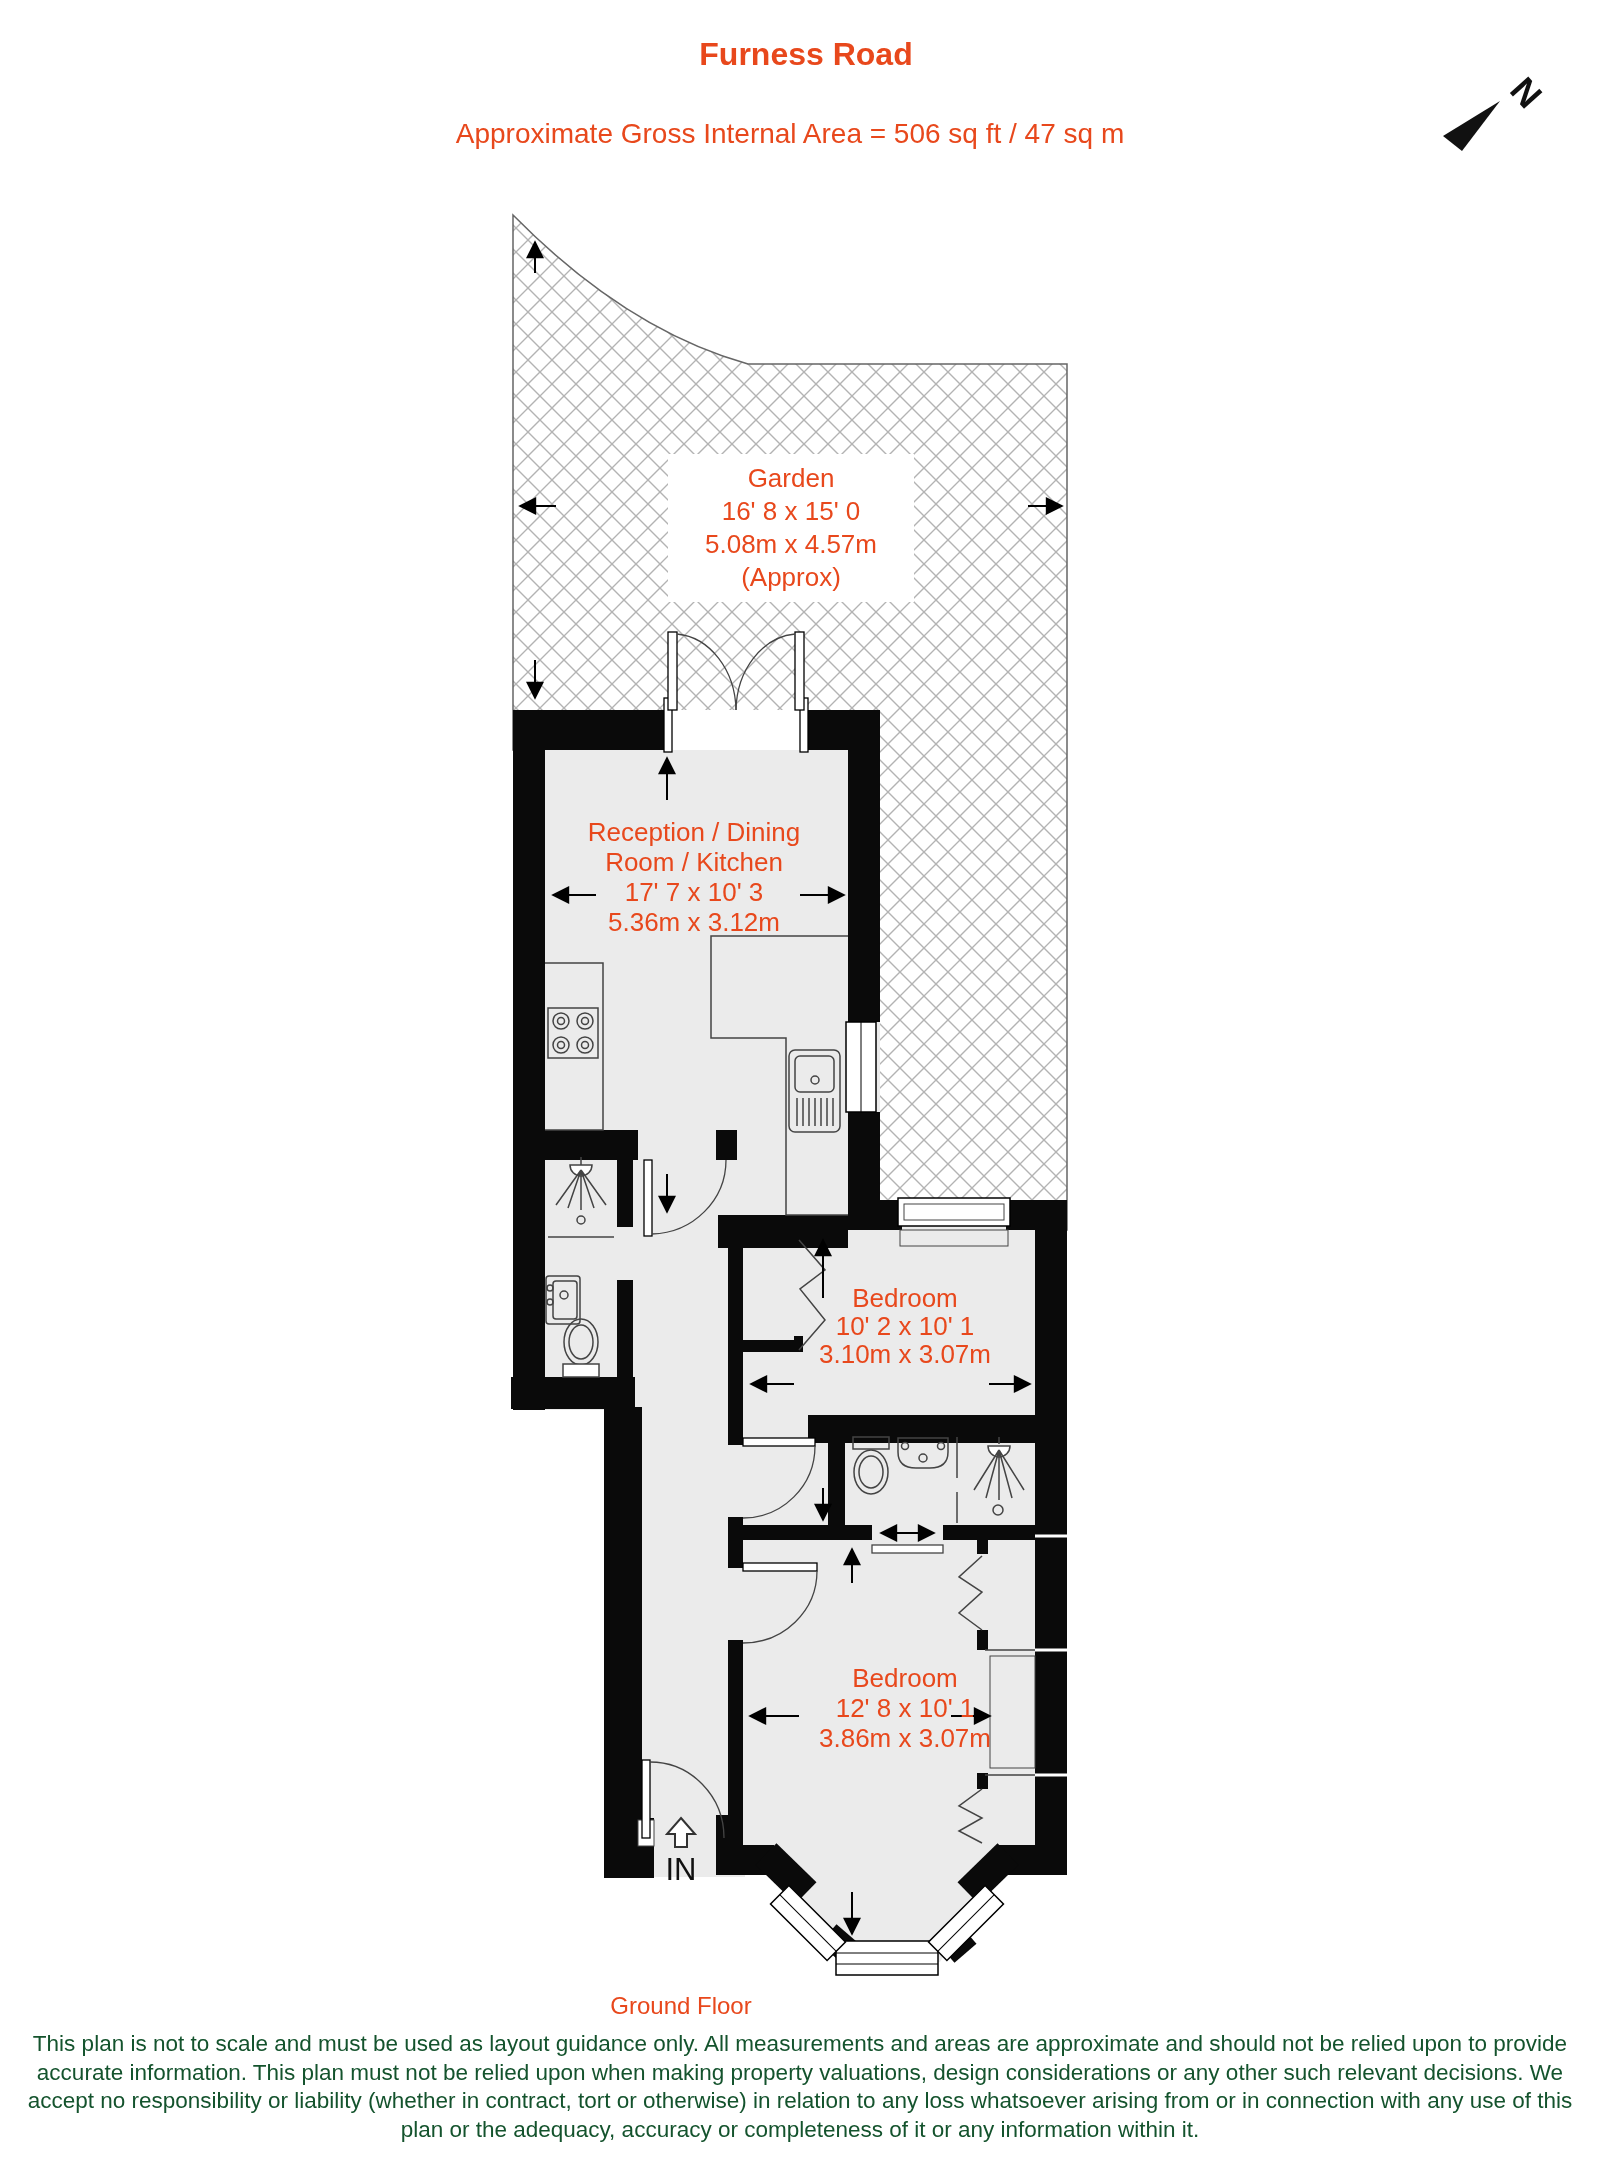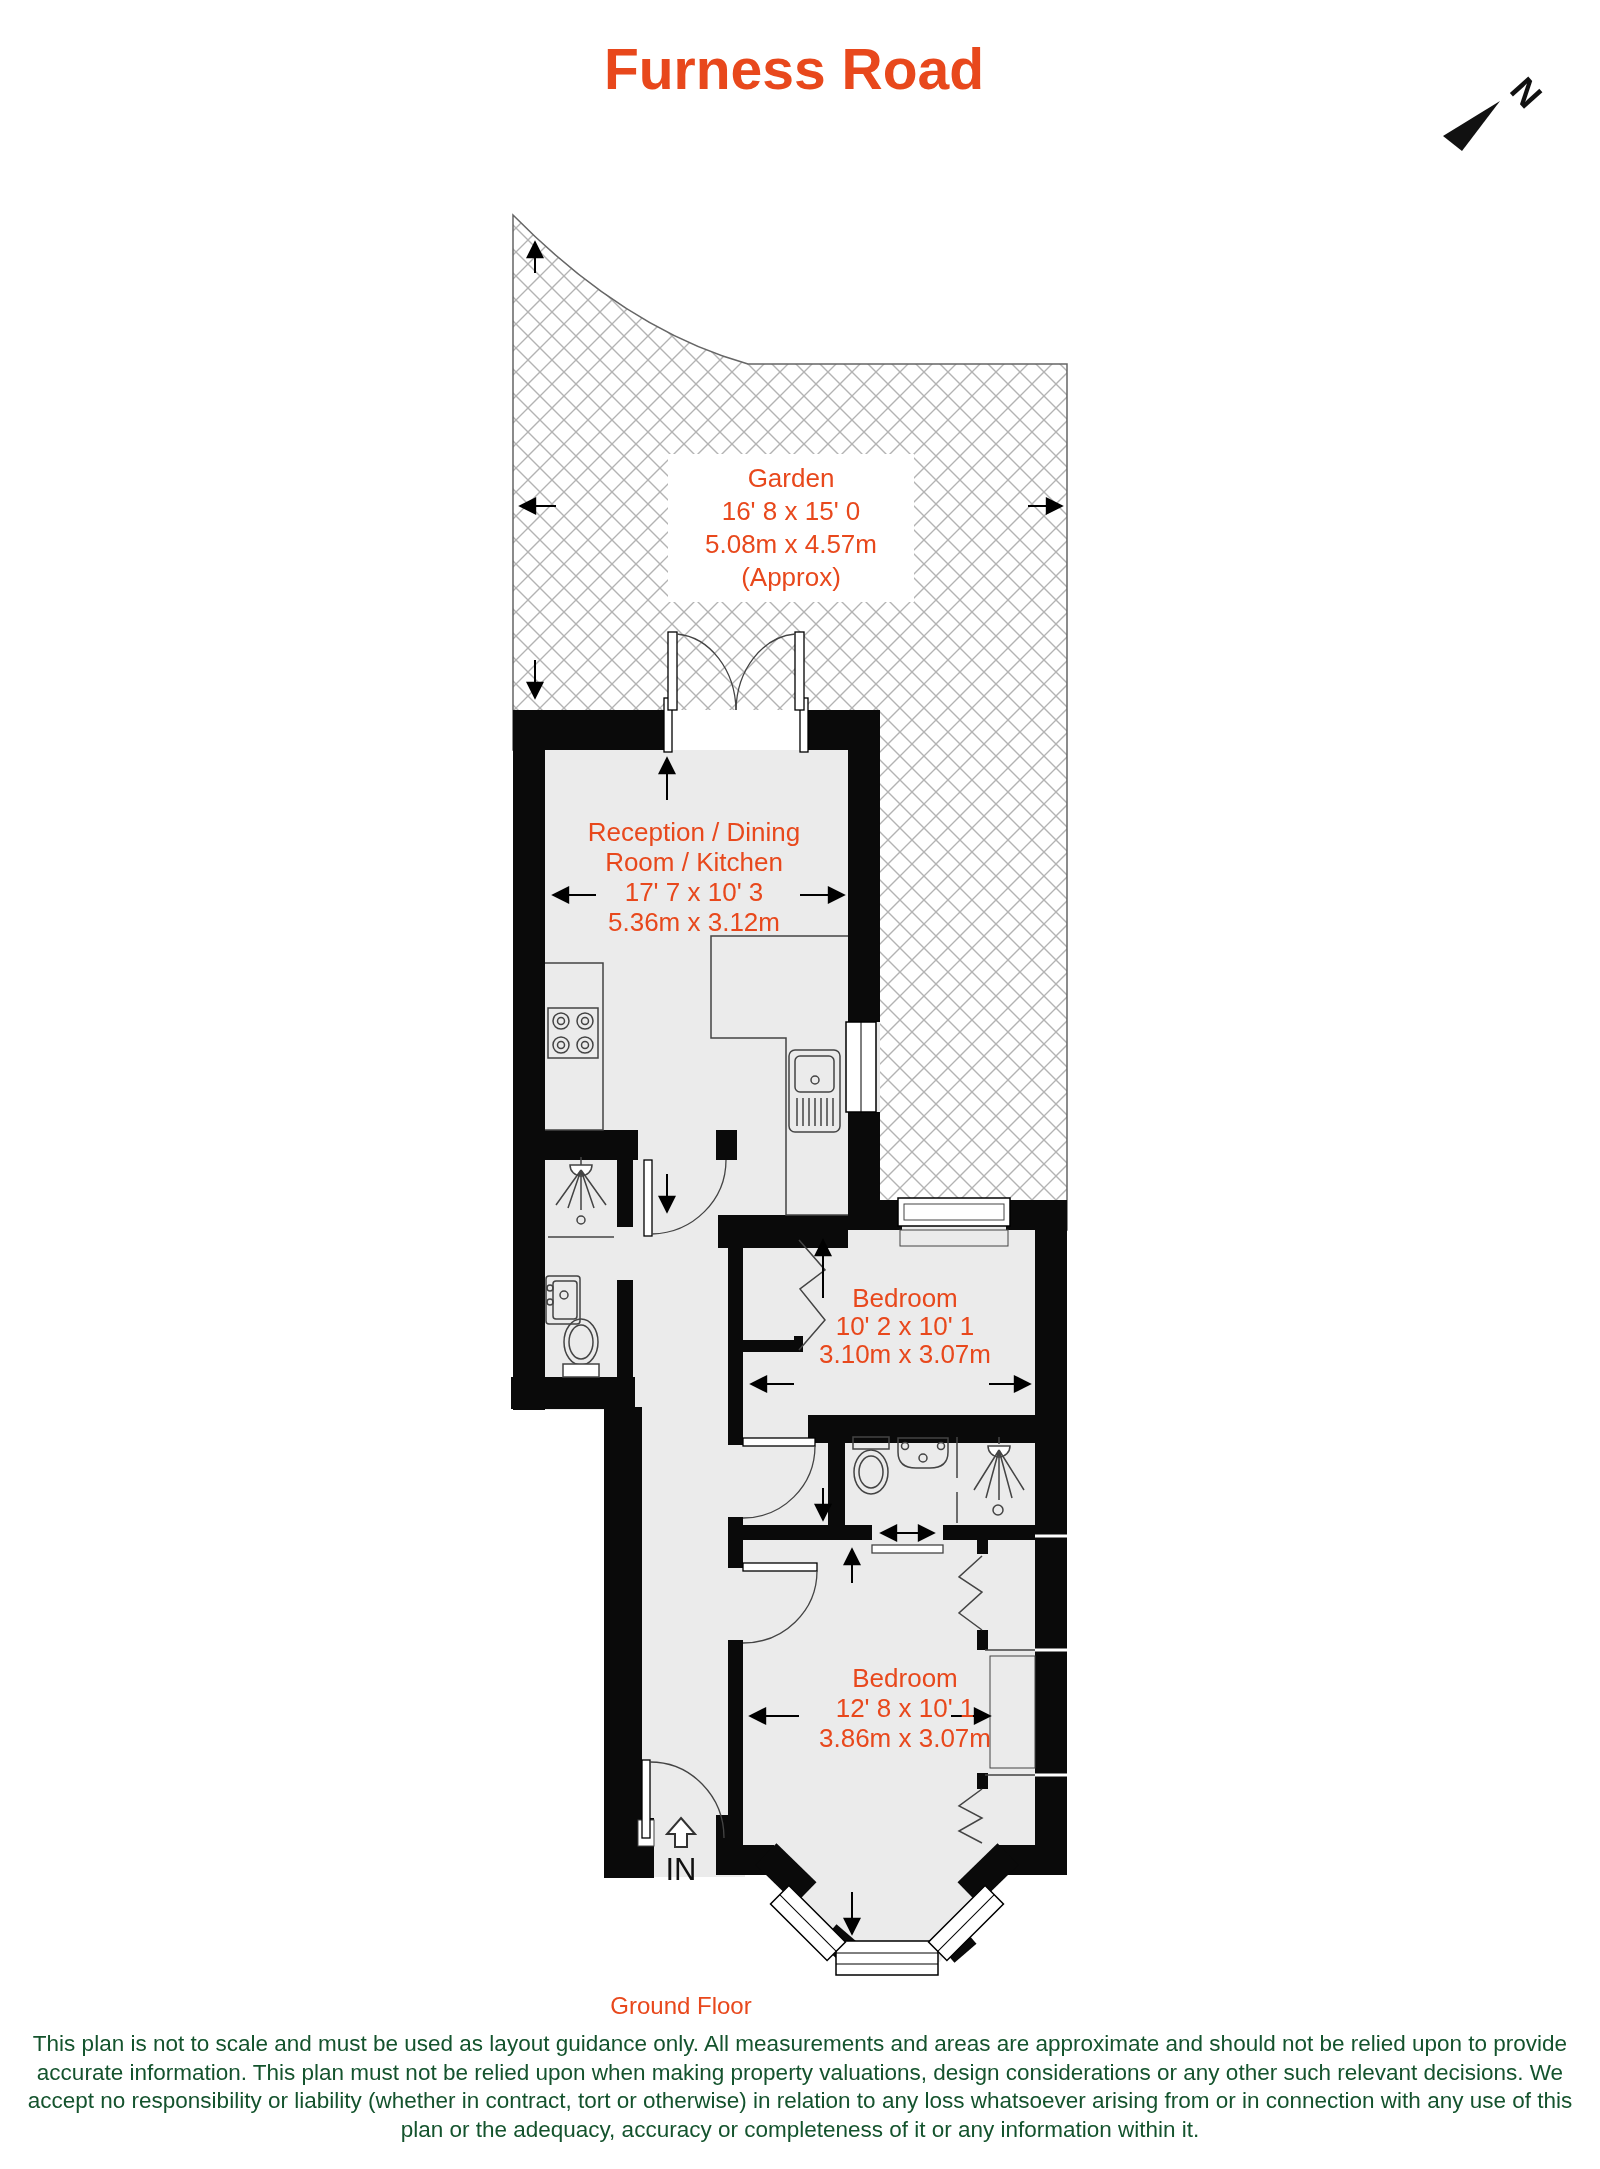--- a/index.html
+++ b/index.html
@@ -1,19 +1,19 @@
 <!DOCTYPE html>
 <html><head>
 <meta charset="utf-8">
 <style>
   html,body{margin:0;padding:0;background:#fff;}
   .page{position:relative;width:1600px;height:2169px;background:#fff;
         font-family:"Liberation Sans", sans-serif;overflow:hidden;}
-  .title{position:absolute;top:36px;left:4px;width:1580px;text-align:center;
-         font-size:57px;font-weight:bold;color:#E8481C;}
+  .title{position:absolute;top:36px;left:16px;width:1580px;text-align:center;
+         font-size:32px;font-weight:bold;color:#E8481C;}
   .subtitle{position:absolute;top:118px;left:0;width:1580px;text-align:center;
          font-size:28px;color:#E8481C;}
   .ground-floor{position:absolute;top:1992px;left:0;width:1362px;text-align:center;
          font-size:24px;color:#E8481C;}
   .disclaimer{position:absolute;top:2030px;left:25px;right:25px;text-align:center;
          font-size:22.5px;line-height:28.5px;color:#14532d;}
   svg{position:absolute;top:0;left:0;}
   svg text{font-family:"Liberation Sans", sans-serif;}
   .rlabel{fill:#E8481C;font-size:26px;text-anchor:middle;}
   .wall{fill:#0a0a0a;}
@@ -26,20 +26,21 @@
   .arrow2{stroke:#000;stroke-width:2;fill:none;marker-end:url(#arw);marker-start:url(#arw);}
   .doorleaf{fill:#fff;stroke:#000;stroke-width:1.3;}
   .arc{stroke:#444;stroke-width:1.3;fill:none;}
 </style>
 </head>
 <body>
 
 <div class="page">
 
   <div class="title">Furness Road</div>
+  <div class="subtitle">Approximate Gross Internal Area = 506 sq ft / 47 sq m</div>
 
   <svg width="1600" height="2169" viewBox="0 0 1600 2169">
     <defs>
       <marker id="arw" viewBox="0 0 10 10" refX="9" refY="5" markerWidth="11" markerHeight="9" orient="auto-start-reverse">
         <path d="M0,0 L10,5 L0,10 z" fill="#000"></path>
       </marker>
       <pattern id="hatch" width="24" height="24" patternUnits="userSpaceOnUse">
         <path d="M-6,6 L6,-6 M0,24 L24,0 M18,30 L30,18" stroke="#B3B3B3" stroke-width="1.4" fill="none"></path>
         <path d="M-6,18 L6,30 M0,0 L24,24 M18,-6 L30,6" stroke="#B3B3B3" stroke-width="1.4" fill="none"></path>
       </pattern>

